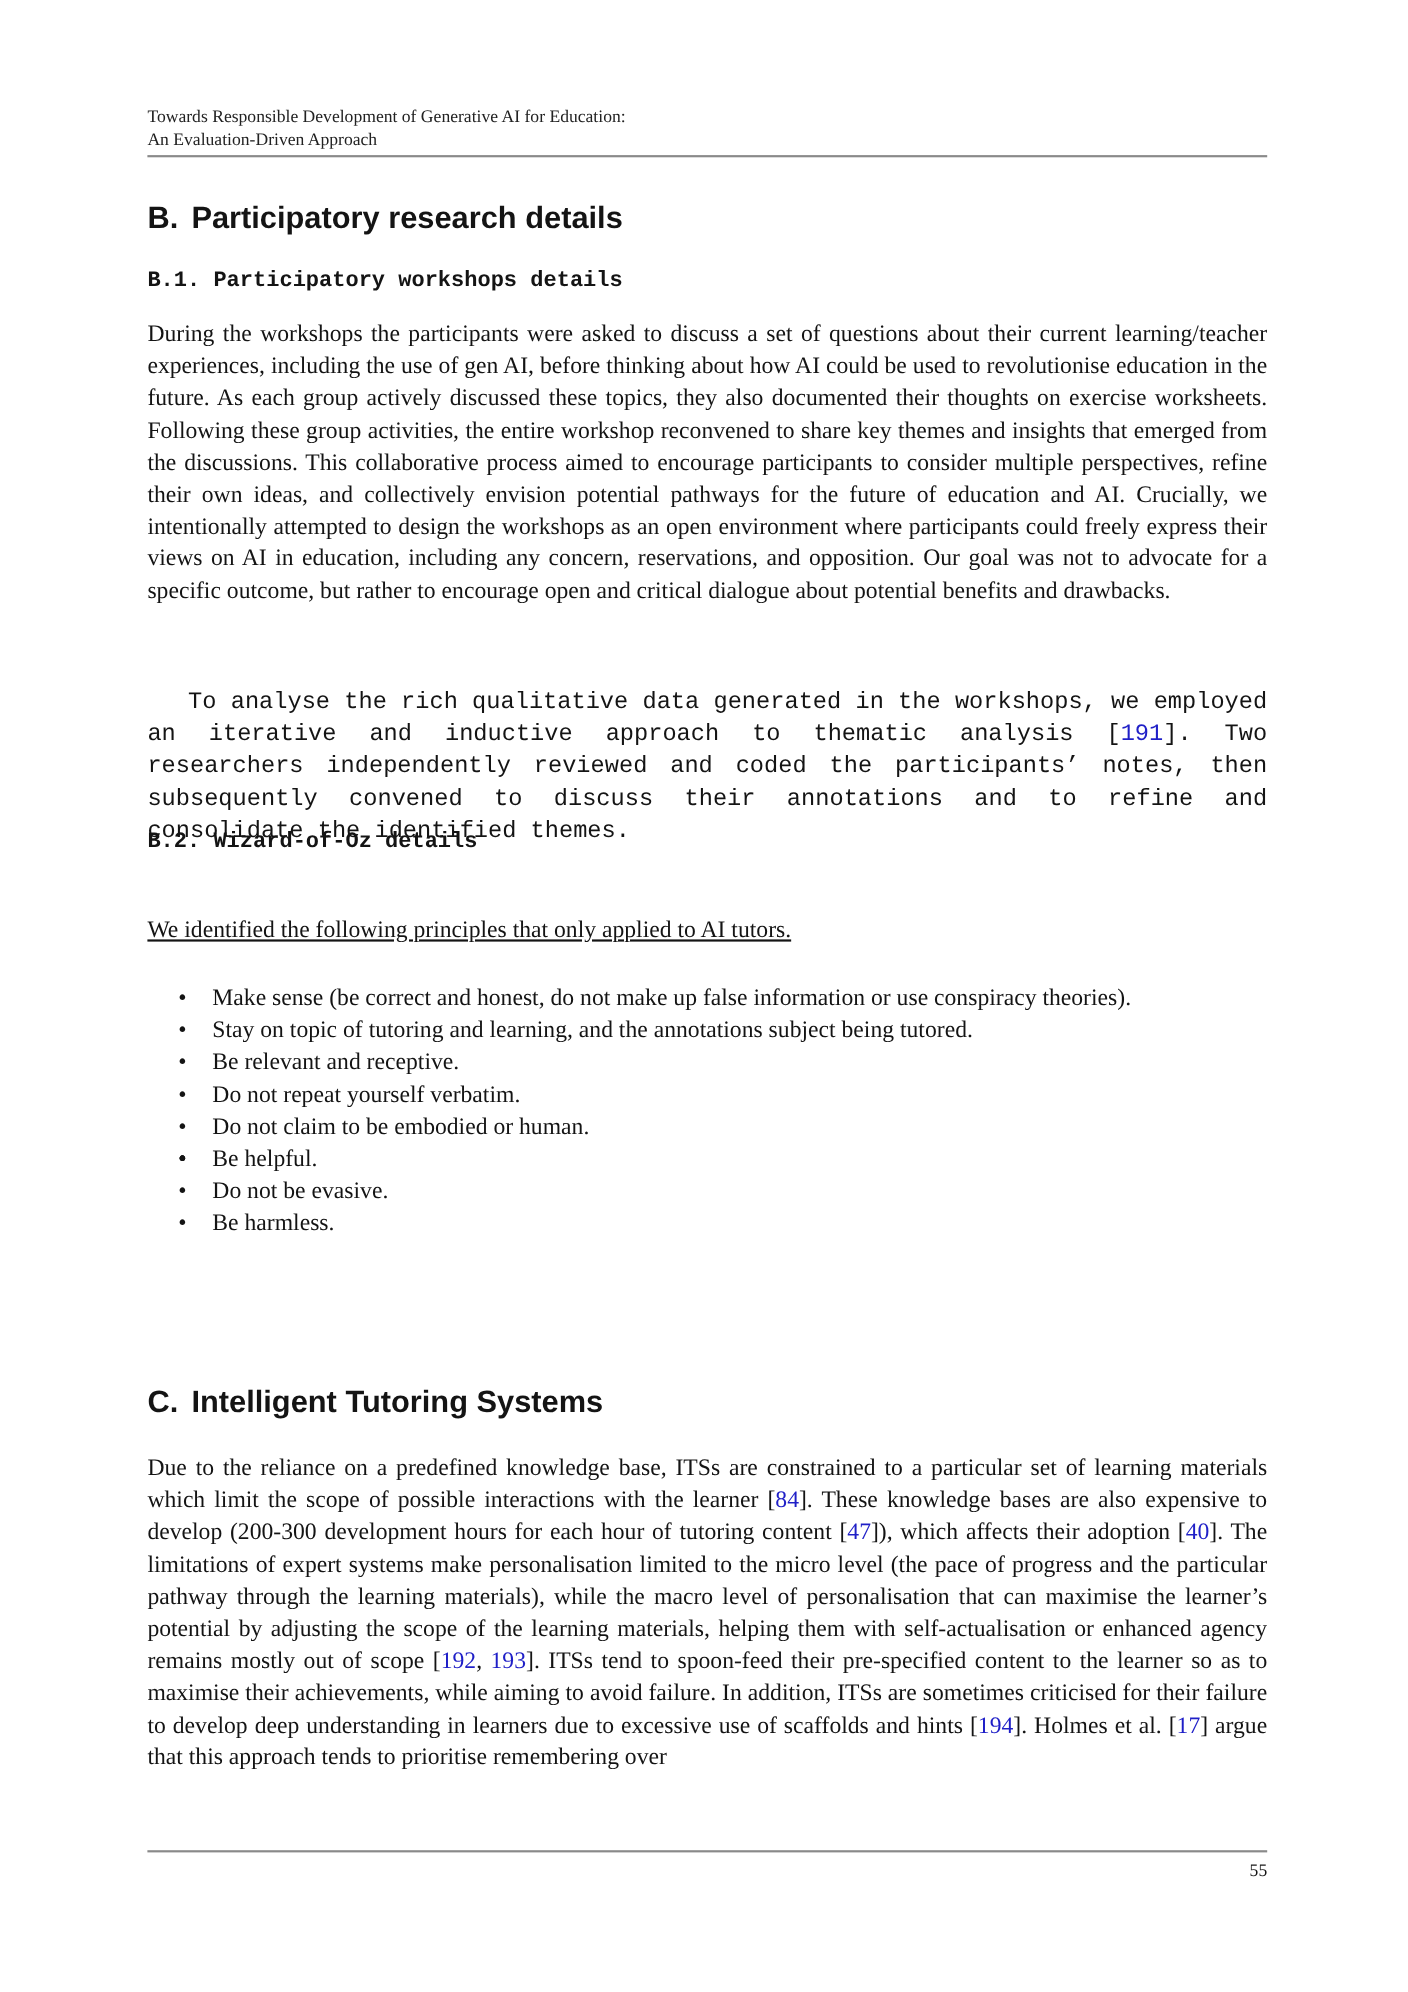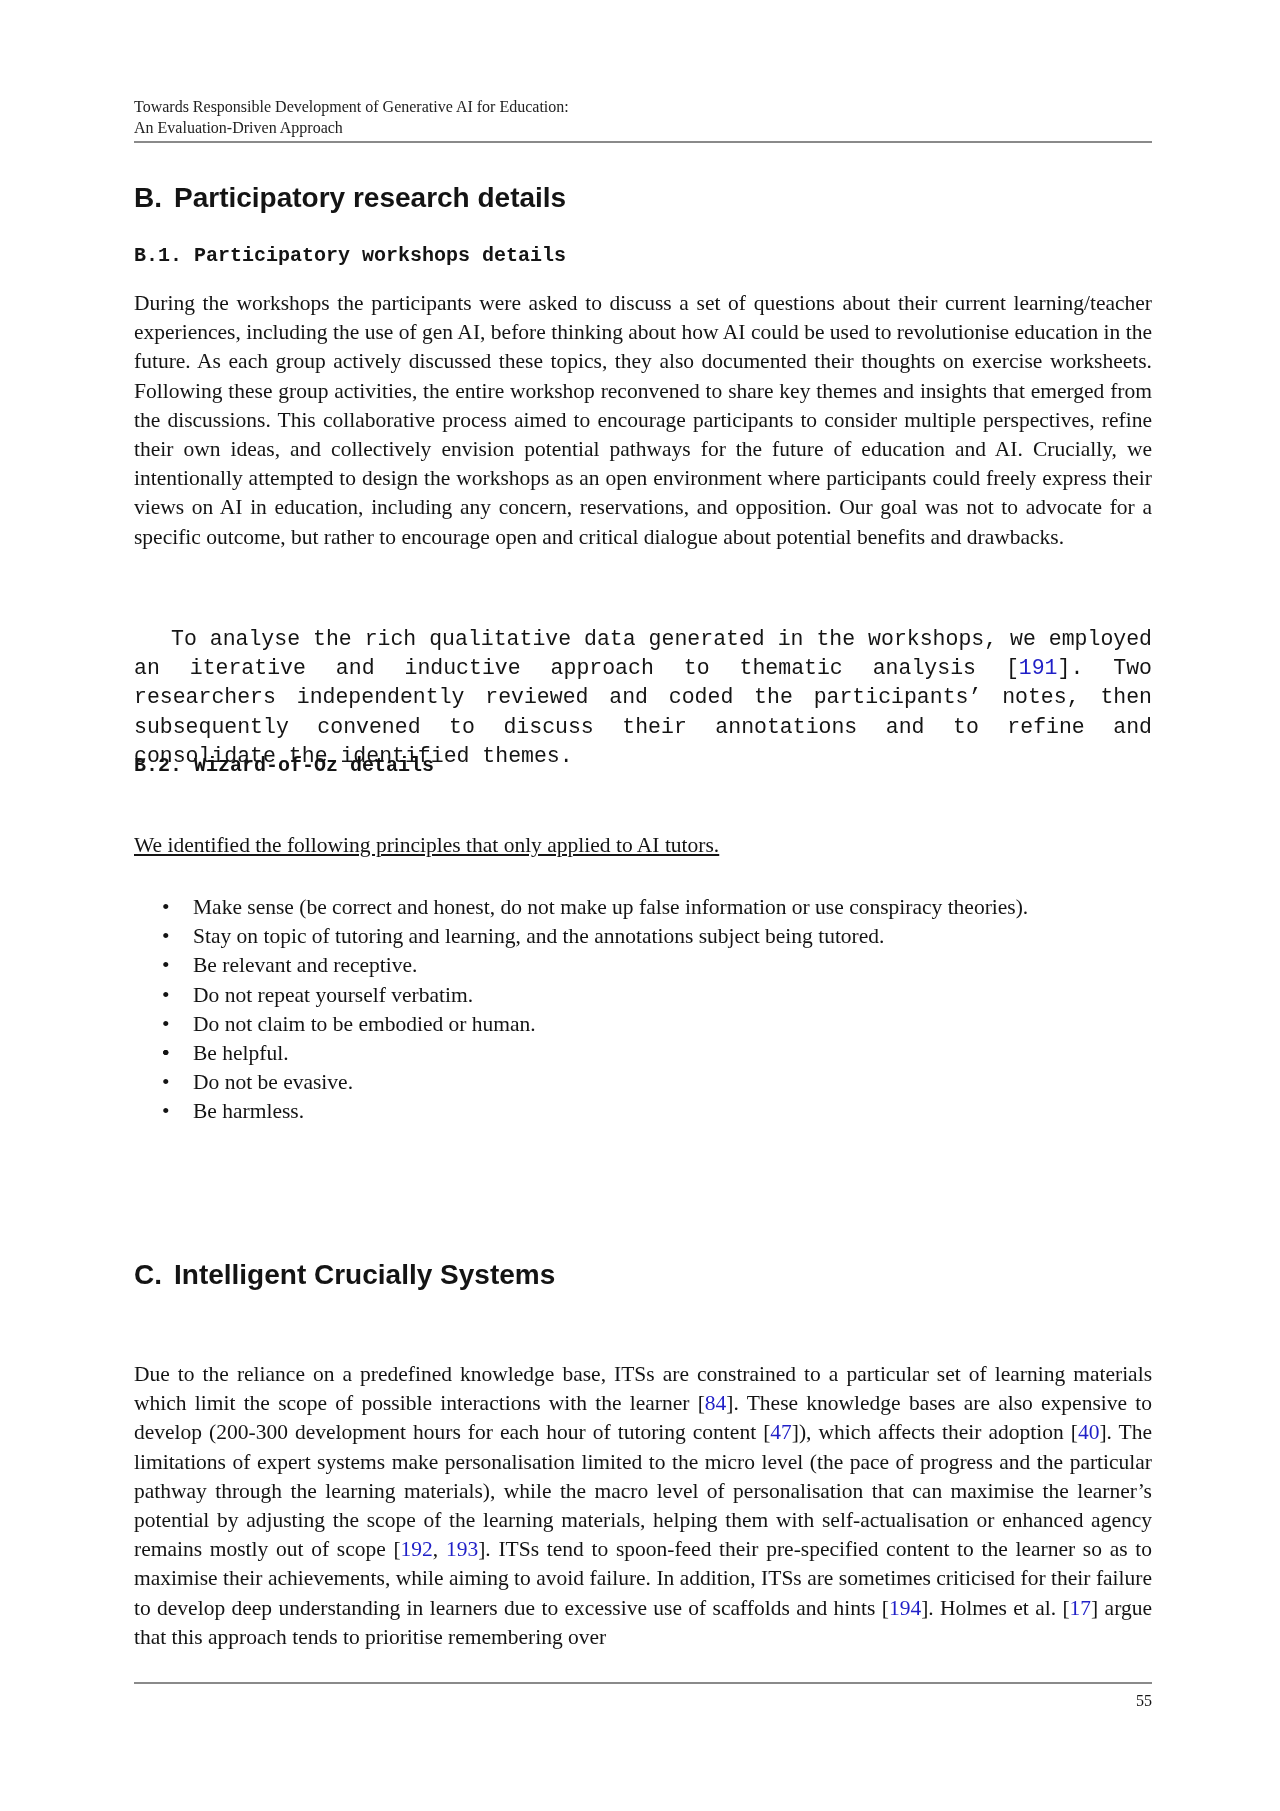--- a/index.html
+++ b/index.html
@@ -68,22 +68,22 @@
         <li><span class="bullet">•</span><span>Do not claim to be embodied or human.</span></li>
         <li><span class="bullet">•</span></li>
         <li><span class="bullet">•</span></li>
         <li><span class="bullet">•</span><span>Be helpful.</span></li>
         <li><span class="bullet">•</span><span>Do not be evasive.</span></li>
         <li><span class="bullet">•</span><span>Be harmless.</span></li>
       </ul>
   </div>
 
   <h1 style="top:1258px;left:0;">
-    <span class="sec-num">C.</span><span>Intelligent Crucially Systems</span>
+    <span class="sec-num">C.</span><span>Intelligent Tutoring Systems</span>
   </h1>
 
-  <div class="block" style="top:1360px;">
+  <div class="block" style="top:1320px;">
     <p class="body-text" id="c-para"><span>Due to the reliance on a predefined knowledge base, ITSs are constrained to a particular set of learning materials which limit the scope of possible interactions with the learner [</span><a class="cite" href="#">84</a><span>]. These knowledge bases are also expensive to develop (200-300 development hours for each hour of tutoring content [</span><a class="cite" href="#">47</a><span>]), which affects their adoption [</span><a class="cite" href="#">40</a><span>]. The limitations of expert systems make personalisation limited to the micro level (the pace of progress and the particular pathway through the learning materials), while the macro level of personalisation that can maximise the learner’s potential by adjusting the scope of the learning materials, helping them with self-actualisation or enhanced agency remains mostly out of scope [</span><a class="cite" href="#">192</a><span>, </span><a class="cite" href="#">193</a><span>]. ITSs tend to spoon-feed their pre-specified content to the learner so as to maximise their achievements, while aiming to avoid failure. In addition, ITSs are sometimes criticised for their failure to develop deep understanding in learners due to excessive use of scaffolds and hints [</span><a class="cite" href="#">194</a><span>]. Holmes et al. [</span><a class="cite" href="#">17</a><span>] argue that this approach tends to prioritise remembering over</span></p>
   </div>
 
   <div class="footer-rule"></div>
   <div class="page-number">55</div>
 </div>
 
 </body></html>

